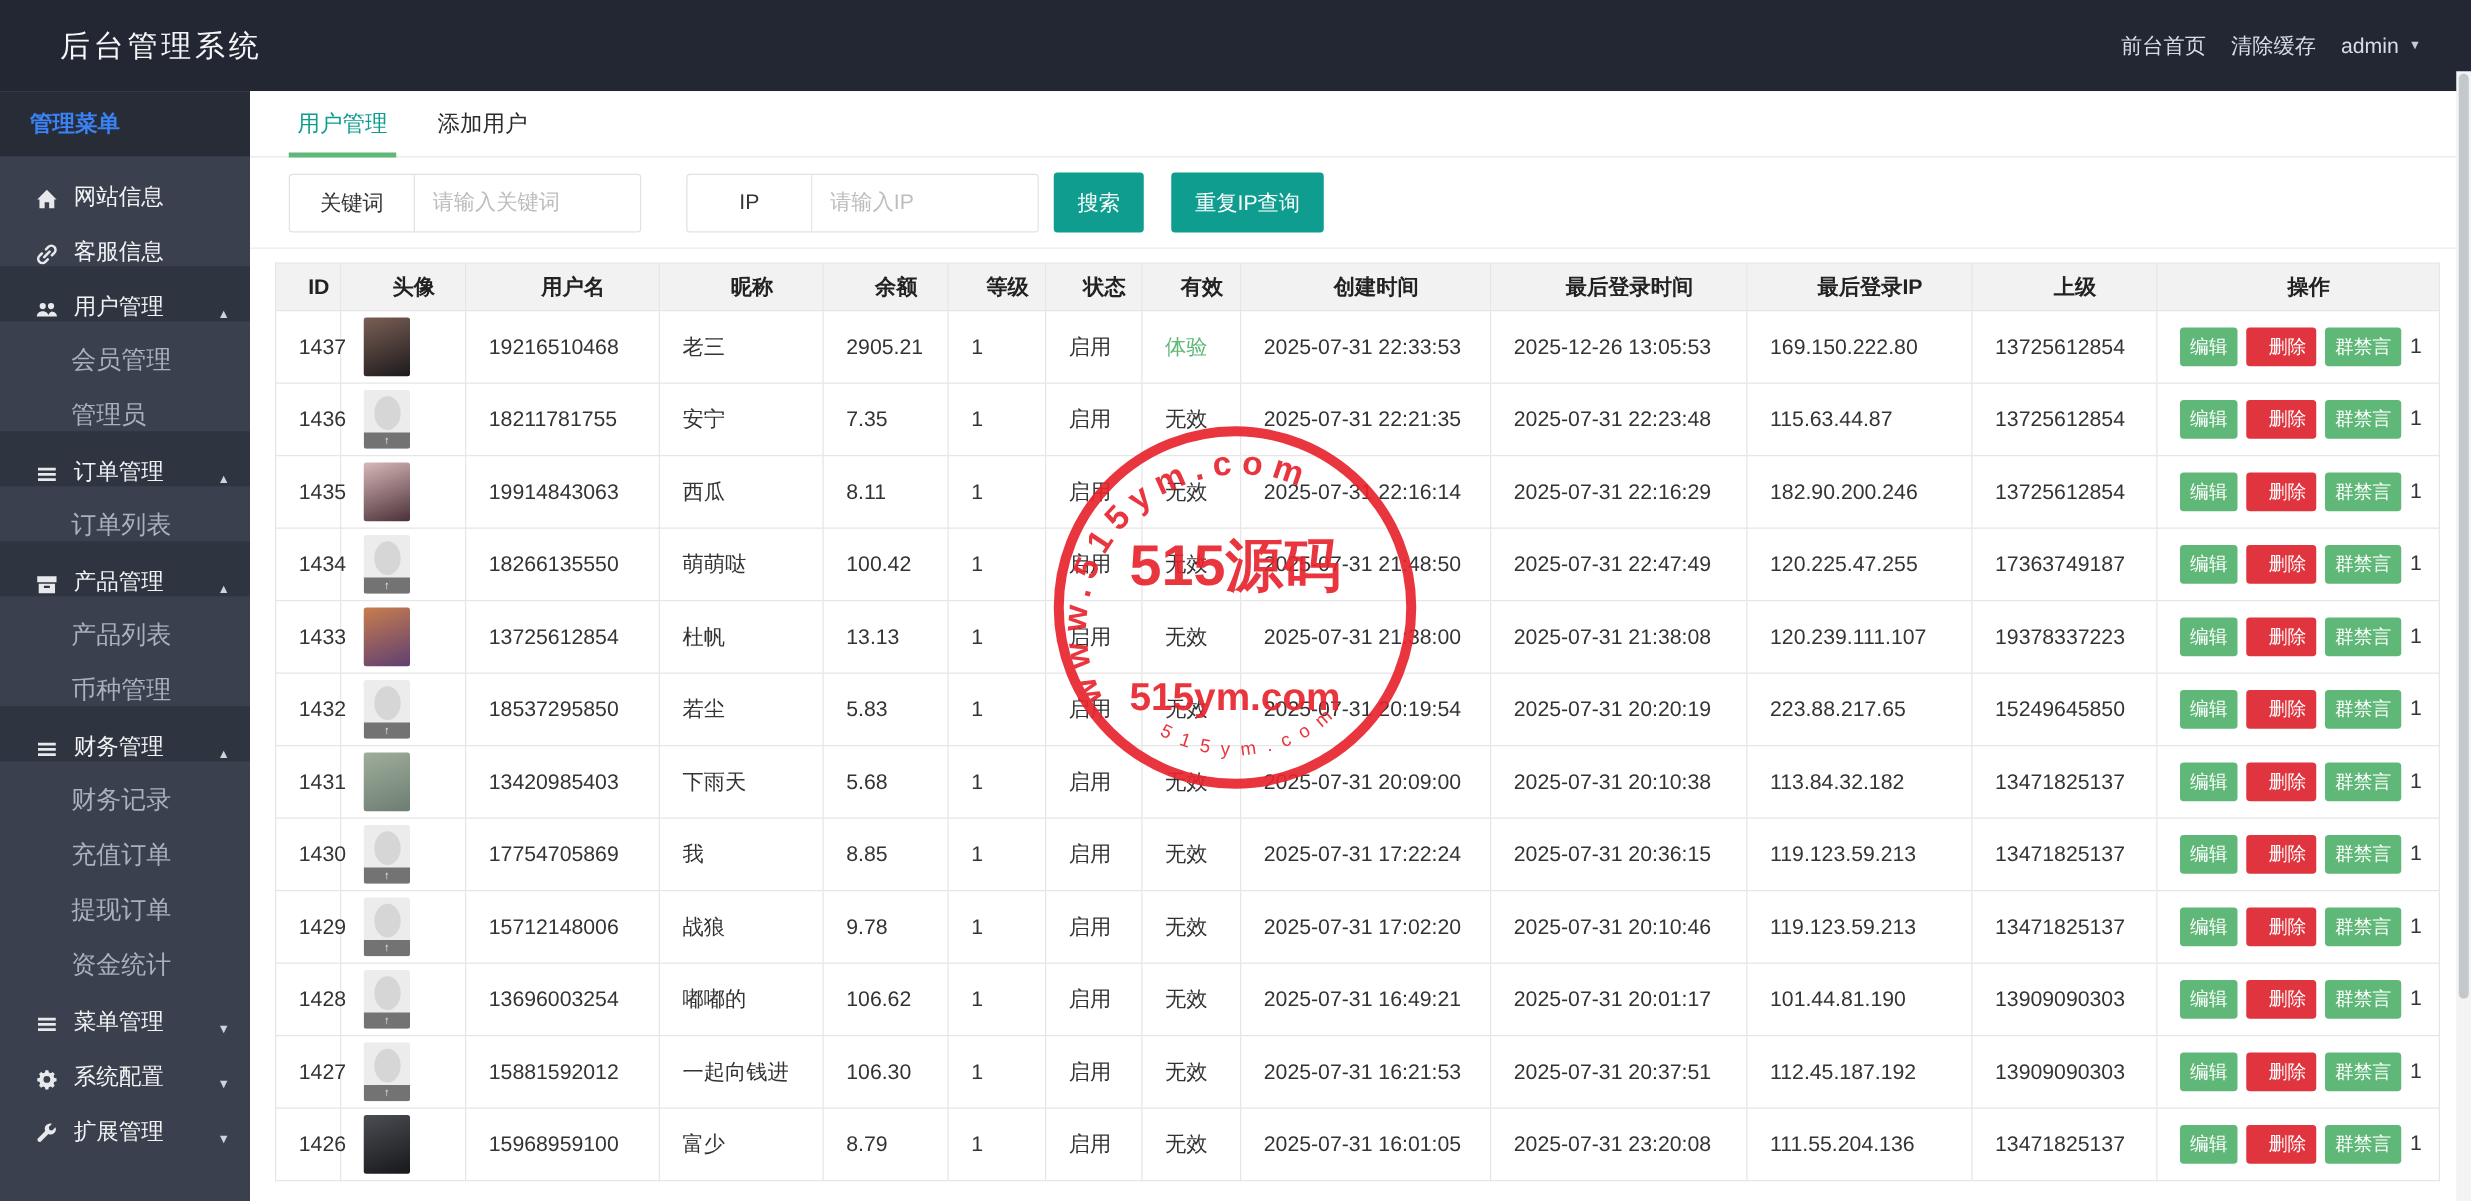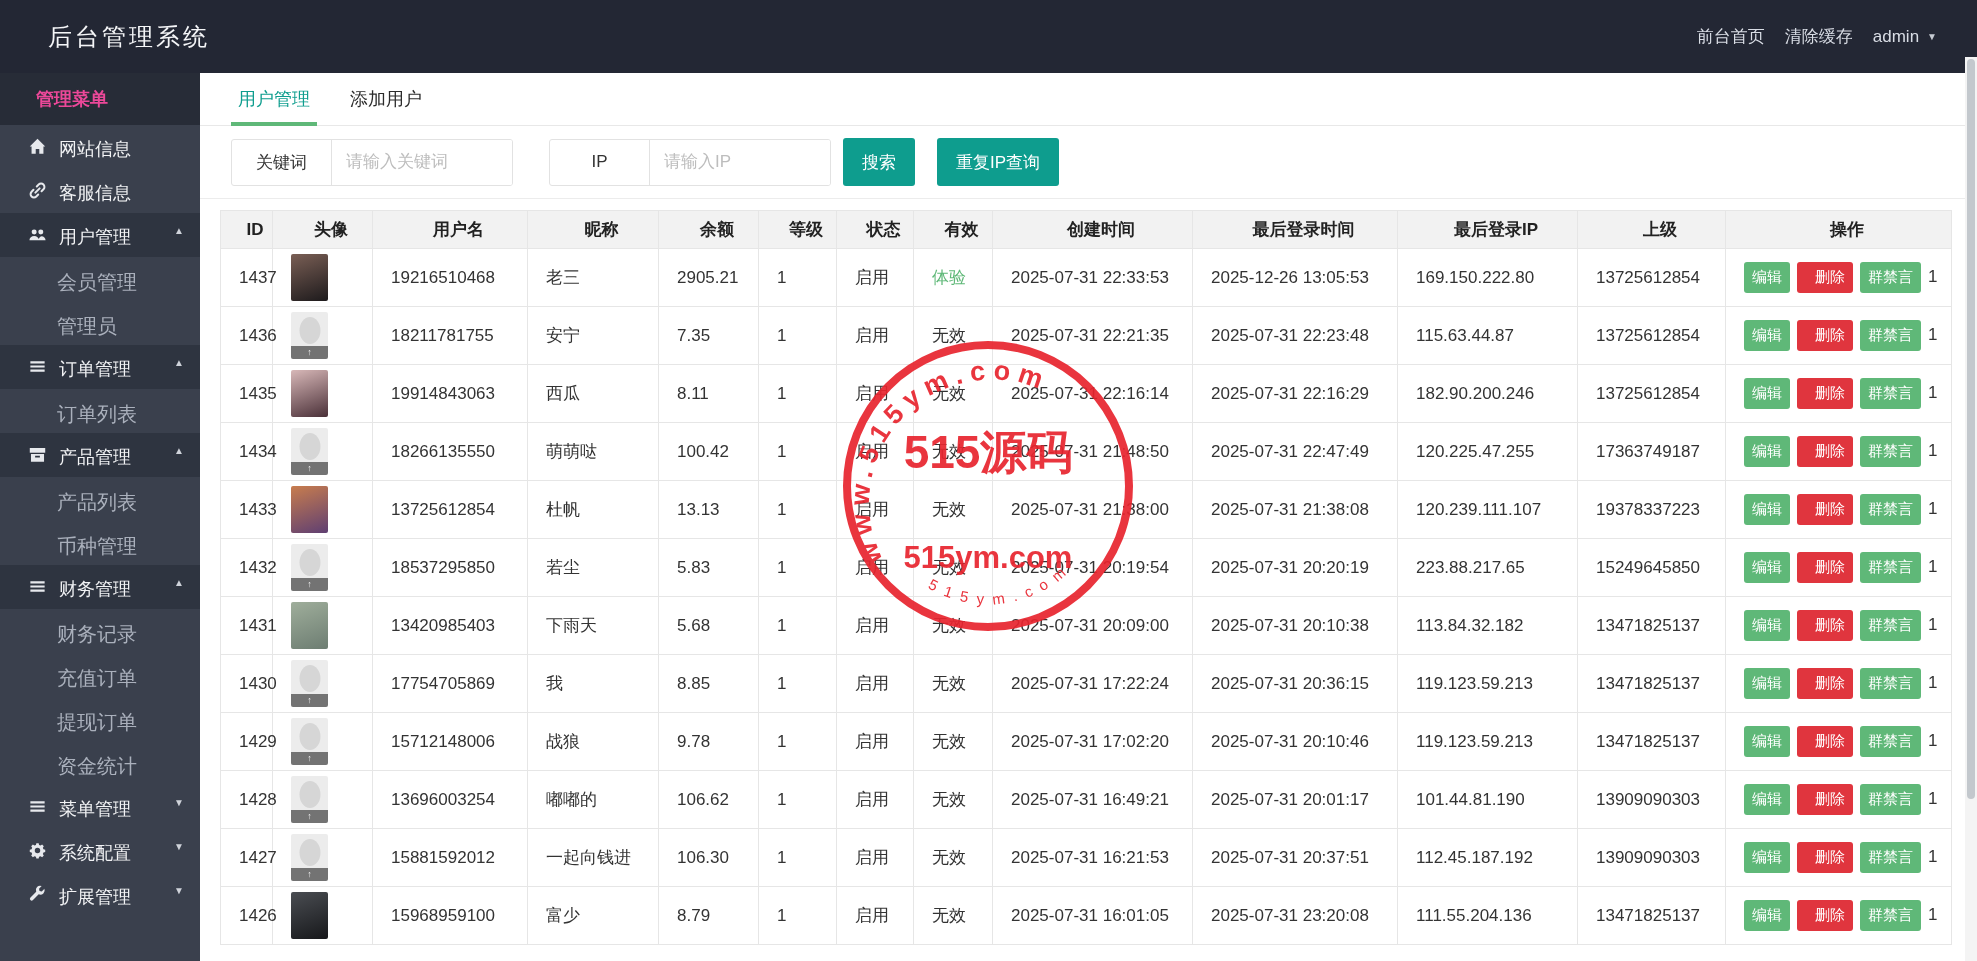--- a/index.html
+++ b/index.html
@@ -14,22 +14,22 @@
   .topbar { height:73px; background:#232734; display:flex; align-items:center; }
   .topbar .title { color:#f5f6f8; font-size:24px; letter-spacing:3px; padding-left:48px; }
   .topbar .right { margin-left:auto; display:flex; align-items:center; gap:20px; padding-right:40px; }
   .toplink { color:#d9dde5; font-size:17px; cursor:pointer; }
   .admin { color:#d9dde5; font-size:17px; cursor:pointer; display:flex; align-items:center; gap:8px;text-align:right; }
   .caret { font-size:10px; color:#c6cad2; }
 
   
   .layout { display:flex; height:904px; }
   .sidebar { width:200px; flex-shrink:0; background:#3a404d; }
-  .side-header { height:52px; line-height:52px; background:#272c37; color:#ec4899; font-size:18px; font-weight:bold; padding-left:36px; }
-  .side-item { height:44px; display:flex; align-items:flex-start; padding:12px 16px 0 28px; cursor:pointer; }
+  .side-header { height:52px; line-height:52px; background:#272c37; color:#3b82f6; font-size:18px; font-weight:bold; padding-left:24px; }
+  .side-item { height:44px; display:flex; align-items:flex-end; padding:12px 16px 0 28px; cursor:pointer; }
   .side-item.parent { color:#f2f3f5; font-size:18px; }
   .side-item.parent.expanded { background:#2e3440; }
   .side-item.child { color:#aab0bc; font-size:20px; padding-left:57px; }
   .side-icon { width:19px; height:19px; margin-right:12px; display:inline-flex; color:#e7e9ed; flex-shrink:0; }
   .side-icon svg { width:100%; height:100%; }
   .chev { margin-left:auto; font-size:10px; color:#cfd3da; }
 
   .content { flex:1; position:relative; background:#f2f2f2; }
   .card { background:#fff; height:890px; }
 

